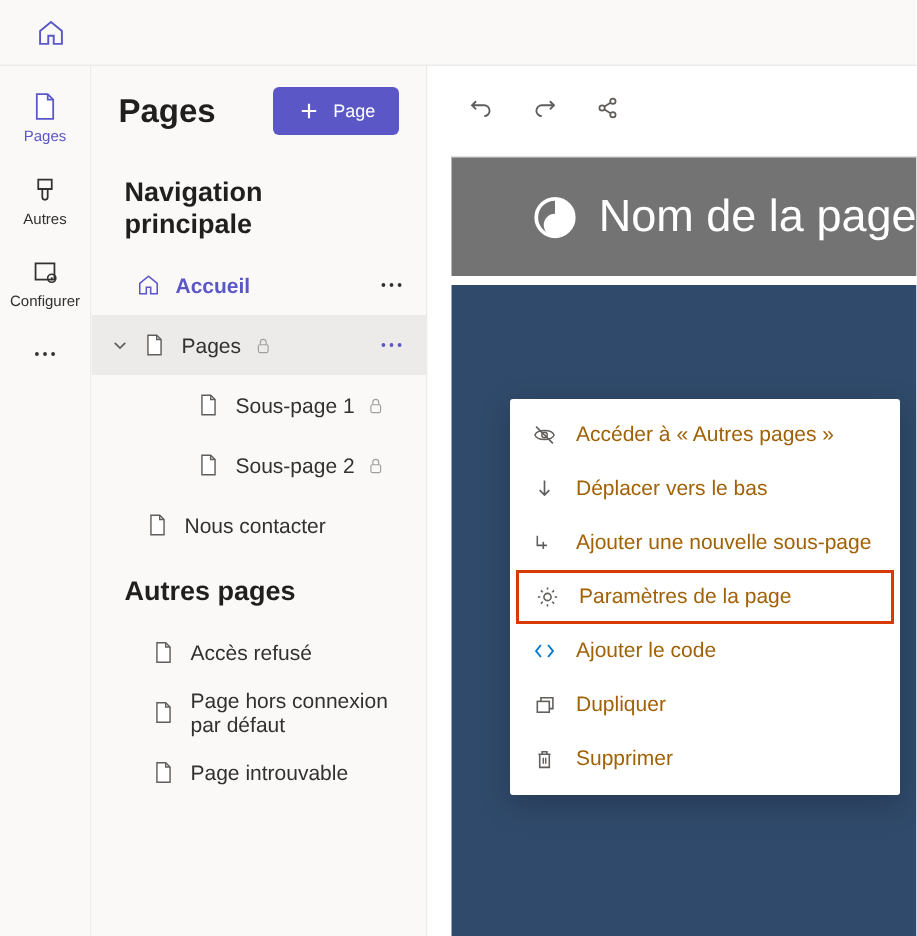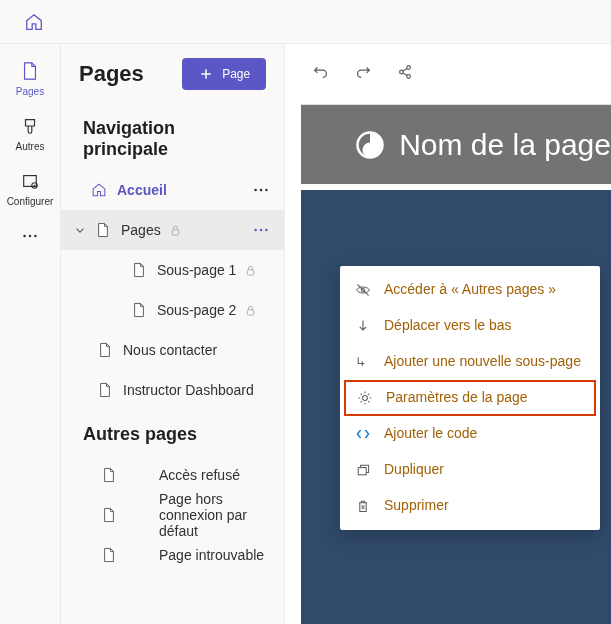--- a/index.html
+++ b/index.html
@@ -27,21 +27,21 @@
 .new-page-btn { background:#5b57c7; color:#fff; border:none; border-radius:4px; padding:8px 16px; font-size:12px; display:flex; align-items:center; gap:8px; cursor:pointer; font-weight:400; }
 .panel-body { padding: 6px 0 12px 0; overflow:auto; }
 .section-title { font-size:18px; font-weight:700; color:#201f1e; padding:14px 22px 10px 22px; }
 
 .tree-line { display:flex; align-items:center; height:40px; padding-right:8px; cursor:pointer; color:#323130; font-size:14px; position:relative; }
 .tree-line.active { background:#edebe9; }
 .tree-line.accent { color:#5b57c7; font-weight:700; }
 .indent-0 { padding-left: 30px; }
 .indent-1 { padding-left: 36px; }
 .indent-2 { padding-left: 70px; align-items: center; }
-.other-indent { padding-left: 40px; gap: 32px; }
+.other-indent { padding-left: 40px; }
 .dots { margin-left:auto; color:#323130; padding:0 6px; }
 .lock-ic { margin-left:8px; color:#a19f9d; display:flex; }
 .chevron { margin-right:8px; display:flex; color:#605e5c; }
 .page-ic { margin-right:10px; display:flex; color:#605e5c; }
 .tree-line.accent .page-ic { color:#5b57c7; }
 
 
 .canvas { flex:1; background:#fff; display:flex; flex-direction:column; }
 .canvas-tools { height:56px; display:flex; align-items:center; gap:18px; padding-left:24px; color:#605e5c; }
 .canvas-tool { width:24px; height:24px; display:flex; align-items:center; justify-content:center; cursor:pointer; }
@@ -274,28 +274,20 @@
 
       <div class="tree-line indent-1">
         <span class="page-ic">
             <svg width="16" height="16" viewBox="0 0 22 22">
               <use href="#ic-page"></use>
             </svg>
           </span>
         <span>Nous contacter</span>
       </div>
 
-      <div class="tree-line indent-1">
-        <span class="page-ic">
-            <svg width="16" height="16" viewBox="0 0 22 22">
-              <use href="#ic-page"></use>
-            </svg>
-          </span>
-        <span>Instructor Dashboard</span>
-      </div>
 
       <div class="section-title">Autres pages</div>
 
       <div class="tree-line other-indent">
         <span class="page-ic">
             <svg width="16" height="16" viewBox="0 0 22 22">
               <use href="#ic-page"></use>
             </svg>
           </span>
         <span>Accès refusé</span>

